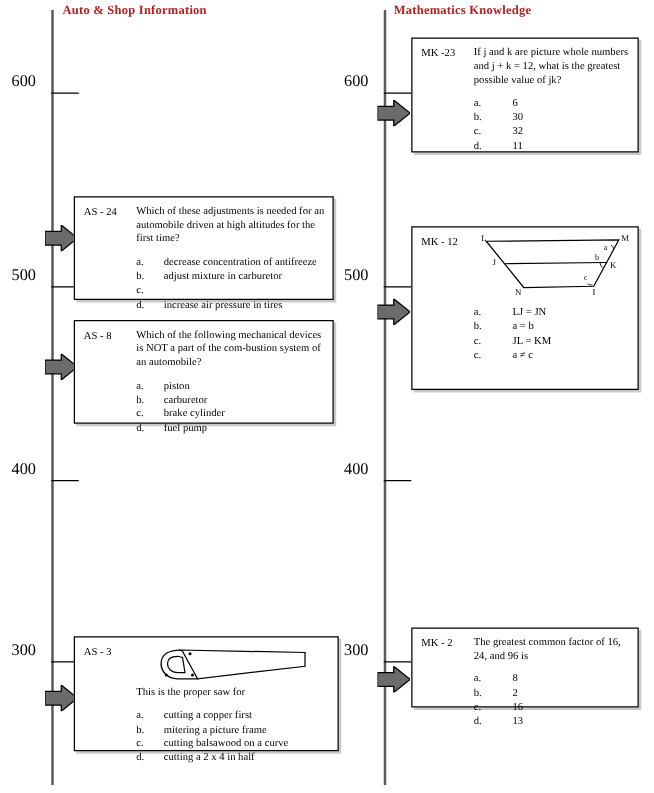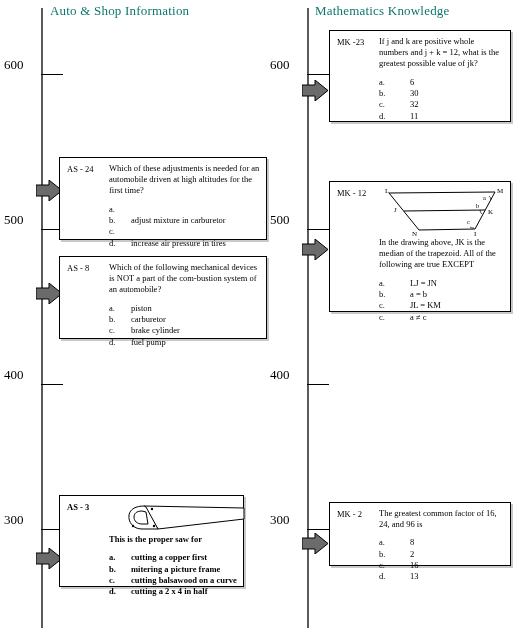--- a/index.html
+++ b/index.html
@@ -14,25 +14,25 @@
     background: #ffffff;
     font-family: "Liberation Serif", "DejaVu Serif", serif;
     color: #000000;
     overflow: hidden;
   }
 
   
   .col-title {
     position: absolute;
     font-family: "Liberation Serif", "DejaVu Serif", serif;
-    font-weight: normal;
-    font-size: 13px;
+    font-weight: bold;
+    font-size: 10px;
     letter-spacing: 0.2px;
     white-space: nowrap;
-    color: #0f766e;
+    color: #b91c1c;
   }
   #title-as { left: 50px;  top: 3px; }
   #title-mk { left: 315px; top: 3px; }
 
   
   .axis {
     position: absolute;
     top: 8px;
     width: 2px;
     height: 620px;
@@ -47,21 +47,21 @@
     height: 1px;
     width: 22px;
     background: #000;
   }
   .tick-label {
     position: absolute;
     font-family: "Liberation Serif", "DejaVu Serif", serif;
     font-size: 13px;
     color: #000;
     white-space: nowrap;
-    text-align: left;
+    text-align: center;
     width: 30px;
   }
 
   
   .arrow {
     position: absolute;
     width: 26px;
     height: 21px;
   }
 
@@ -196,20 +196,21 @@
     </svg>
   </div>
 
   <div class="qbox" style="left:59px; top:157px; width:208px; height:83px;">
     <div class="qbox-inner">
       <div class="qid">AS - 24</div>
       <div class="qstem">Which of these adjustments is needed for an automobile driven at high altitudes for the first time?</div>
       <div class="opts">
         <div class="opt">
           <span class="opt-letter">a.</span>
+          <span class="opt-text">decrease concentration of antifreeze</span>
         </div>
         <div class="opt">
           <span class="opt-letter">b.</span>
           <span class="opt-text">adjust mixture in carburetor</span>
         </div>
         <div class="opt">
           <span class="opt-letter">c.</span>
         </div>
         <div class="opt">
           <span class="opt-letter">d.</span>
@@ -237,21 +238,21 @@
           <span class="opt-text">brake cylinder</span>
         </div>
         <div class="opt">
           <span class="opt-letter">d.</span>
           <span class="opt-text">fuel pump</span>
         </div>
       </div>
     </div>
   </div>
 
-  <div class="qbox" style="left:59px; top:495px; width:185px; height:92px;font-weight:bold;">
+  <div class="qbox" style="left:59px; top:509px; width:212px; height:92px;">
     <div class="qbox-inner">
       <div class="qid">AS - 3</div>
       <div style="height:32px; margin-left:40px; margin-top:1px;">
         <svg width="140" height="32" viewBox="0 0 140 32">
 
           <path d="M 38 4 L 138 6 L 138 17 L 52 27 Z" fill="#ffffff" stroke="#000" stroke-width="1"></path>
 
           <path d="M 38 4 C 30 4 24 7 23 13 C 22 20 27 27 36 27 L 52 27 L 40 5 Z" fill="#ffffff" stroke="#000" stroke-width="1"></path>
 
           <path d="M 36 9 C 30 9 28 12 28 15 C 28 19 31 22 36 22 L 42 22 L 40 10 Z" fill="#ffffff" stroke="#000" stroke-width="1"></path>
@@ -279,21 +280,21 @@
           <span class="opt-letter">d.</span>
           <span class="opt-text">cutting a 2 x 4 in half</span>
         </div>
       </div>
     </div>
   </div>
 
   <div class="qbox" style="left:329px; top:30px; width:182px; height:92px;">
     <div class="qbox-inner">
       <div class="qid">MK -23</div>
-      <div class="qstem">If  j and k are positive whole numbers and j + k = 12, what is the greatest possible value of jk?</div>
+      <div class="qstem">If  j and k are picture whole numbers and j + k = 12, what is the greatest possible value of jk?</div>
       <div class="opts numeric">
         <div class="opt">
           <span class="opt-letter">a.</span>
           <span class="opt-text">6</span>
         </div>
         <div class="opt">
           <span class="opt-letter">b.</span>
           <span class="opt-text">30</span>
         </div>
         <div class="opt">
@@ -327,21 +328,20 @@
 
           <text x="104" y="13" font-family="Liberation Serif, serif" font-size="6.5">a</text>
           <text x="97" y="21" font-family="Liberation Serif, serif" font-size="6.5">b</text>
           <text x="88" y="37" font-family="Liberation Serif, serif" font-size="6.5">c</text>
 
           <path d="M 110 9 A 5 5 0 0 1 112 13" fill="none" stroke="#000" stroke-width="0.7"></path>
           <path d="M 101 23 A 5 5 0 0 0 103 27" fill="none" stroke="#000" stroke-width="0.7"></path>
           <path d="M 91 40 A 5 5 0 0 0 95 41" fill="none" stroke="#000" stroke-width="0.7"></path>
         </svg>
       </div>
-      <div class="qstem-below">In the drawing above, JK is the median of the trapezoid.  All of the following are true EXCEPT</div>
       <div class="opts numeric">
         <div class="opt">
           <span class="opt-letter">a.</span>
           <span class="opt-text">LJ = JN</span>
         </div>
         <div class="opt">
           <span class="opt-letter">b.</span>
           <span class="opt-text">a = b</span>
         </div>
         <div class="opt">

